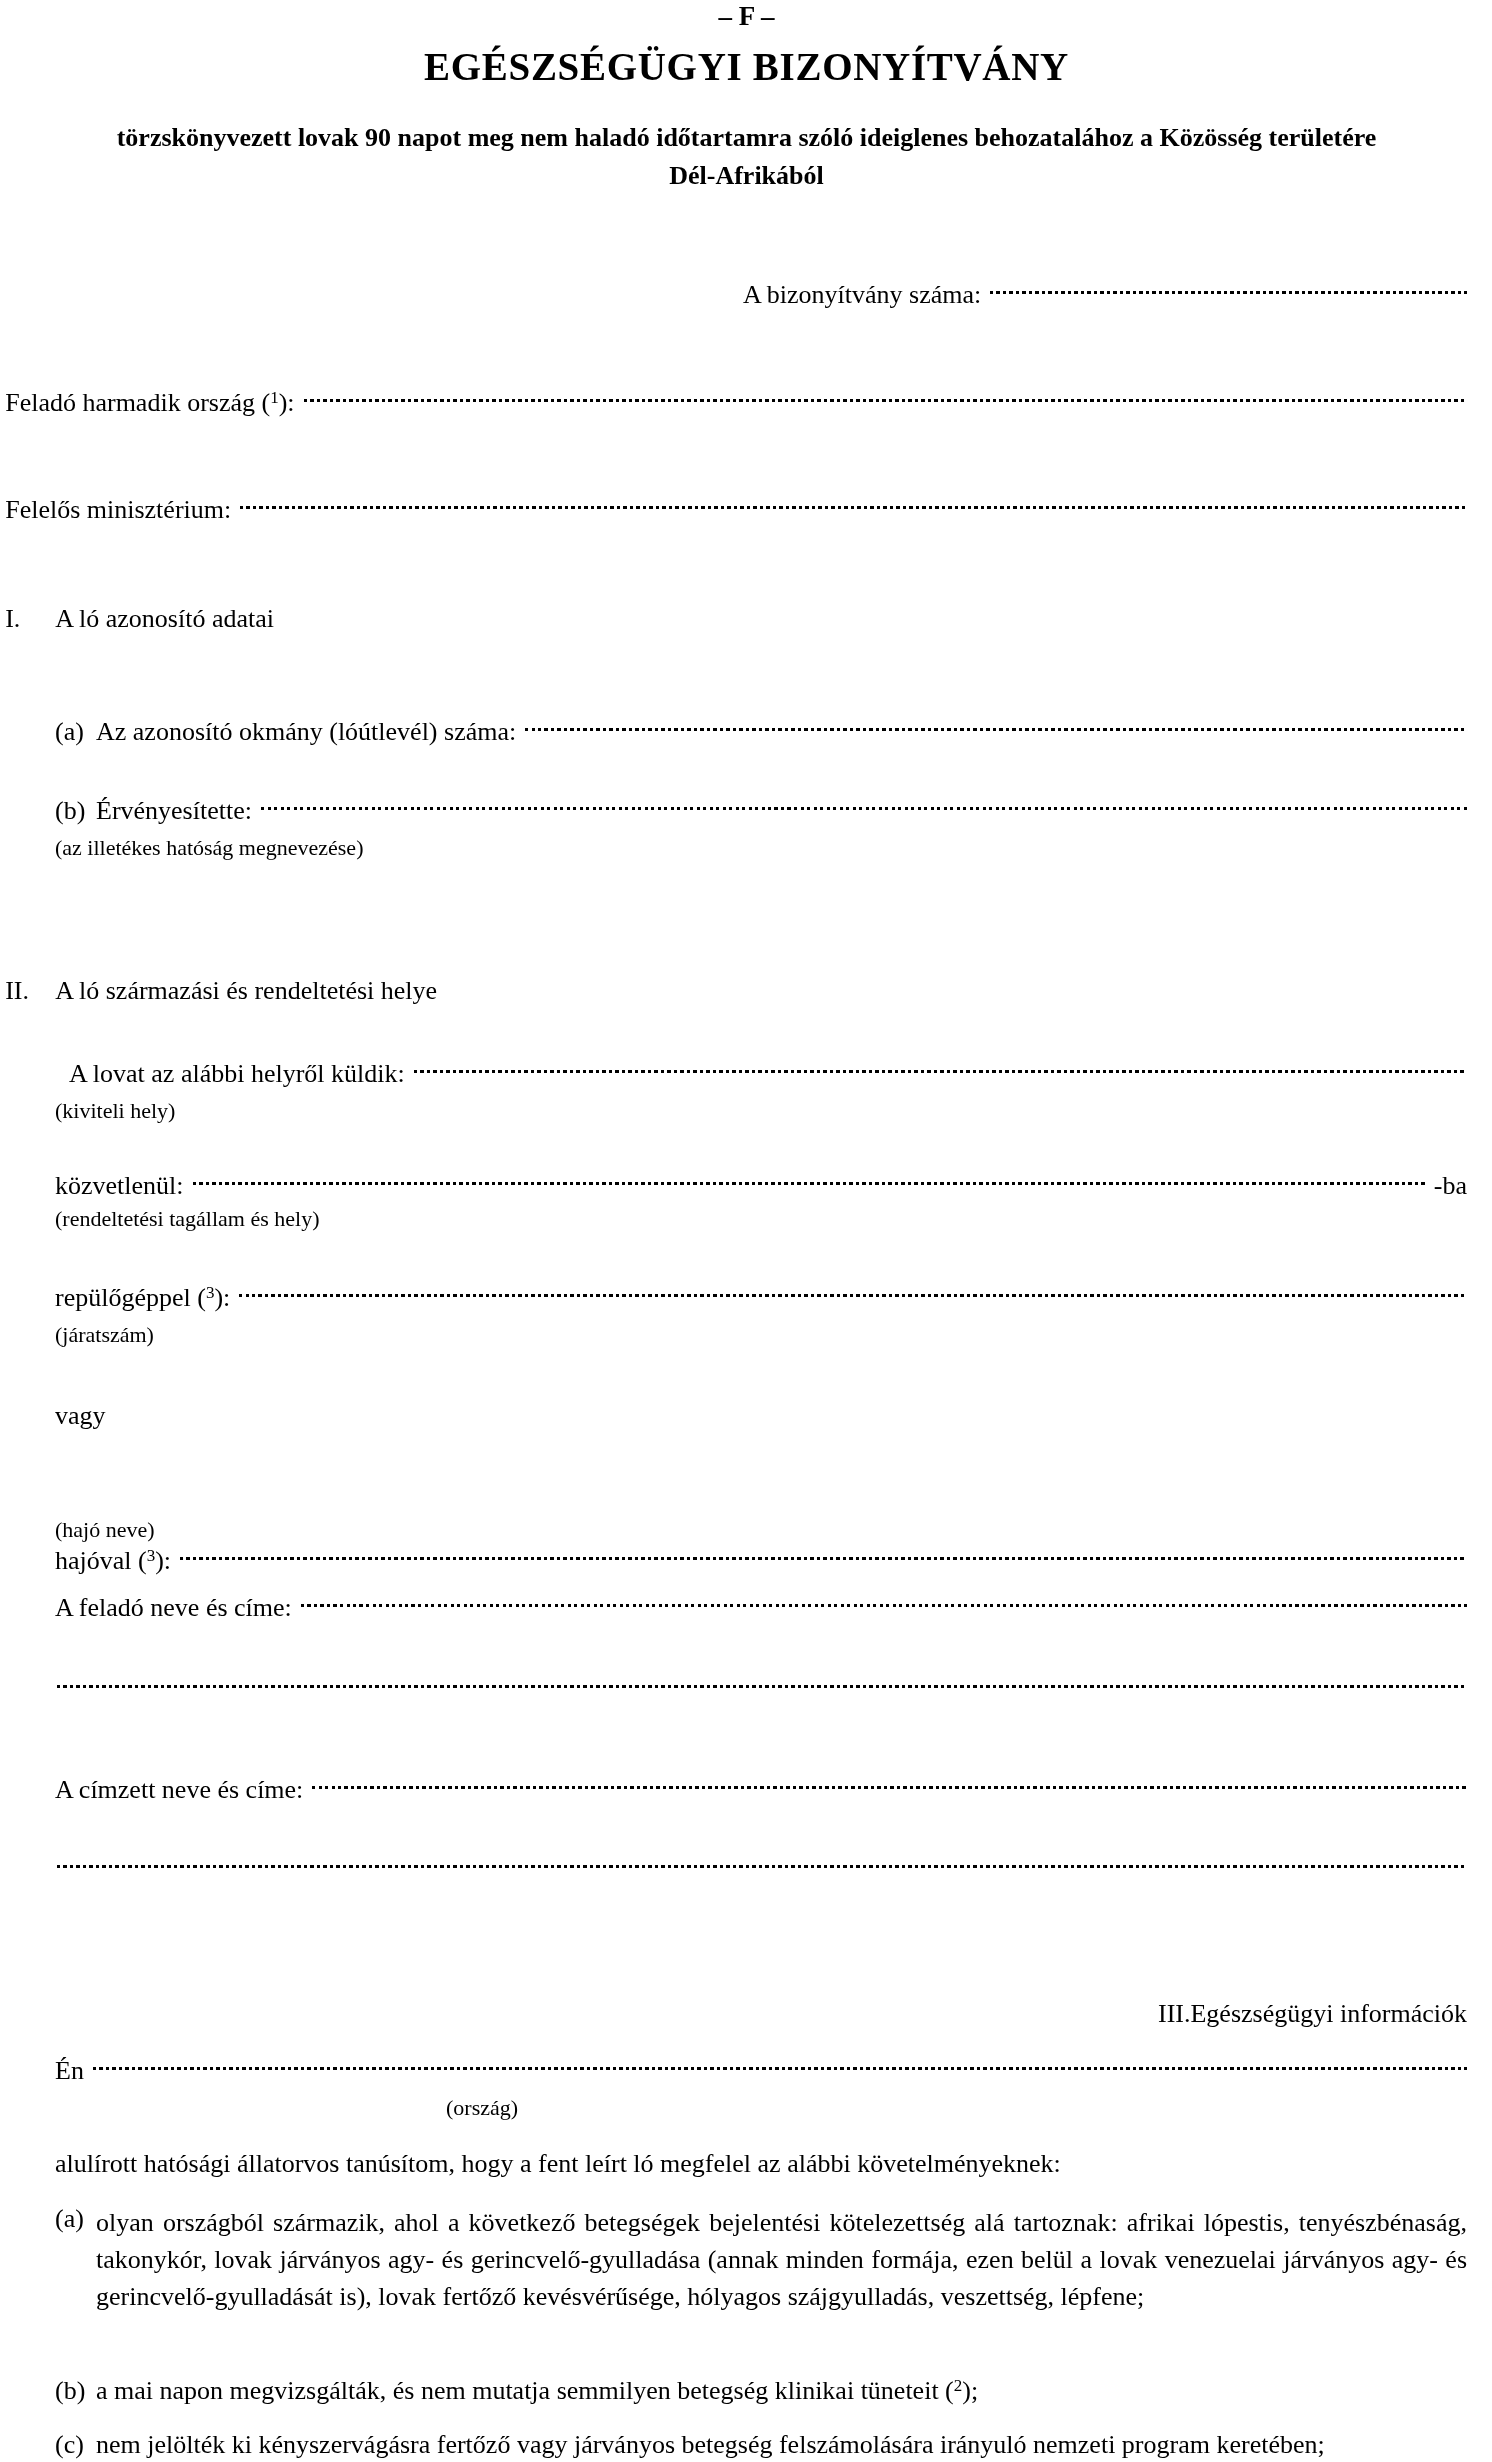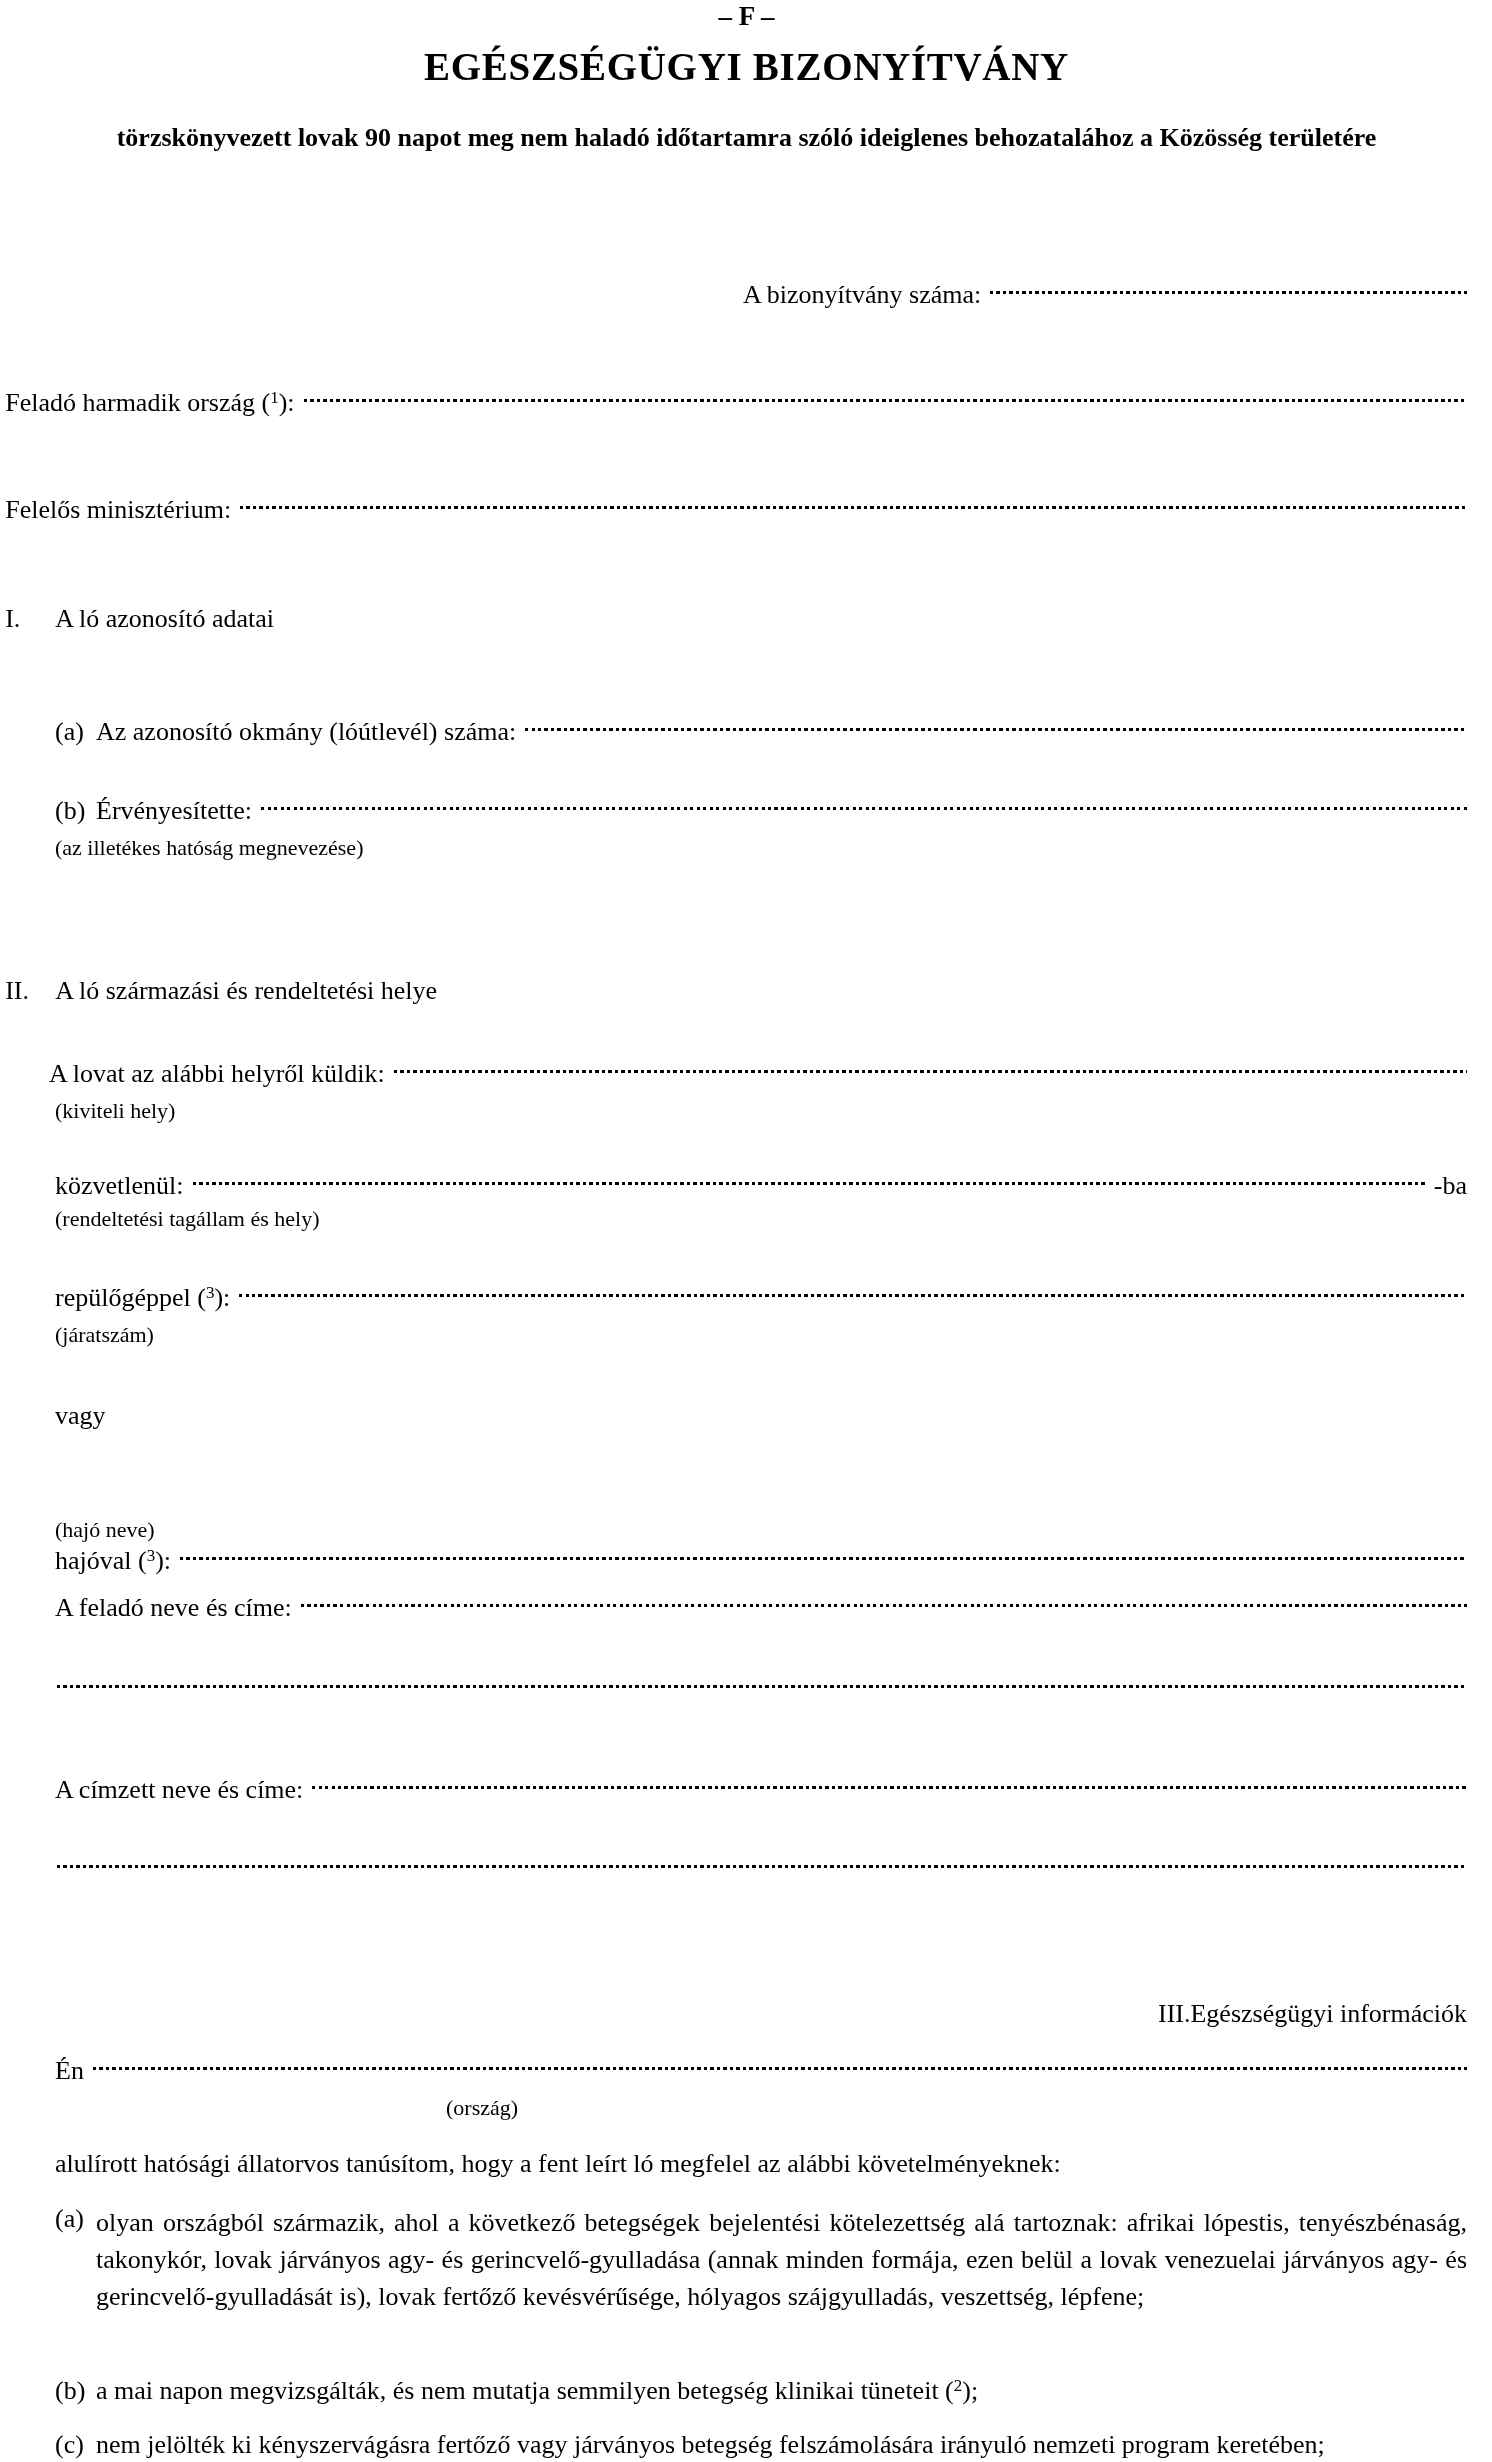--- a/index.html
+++ b/index.html
@@ -35,20 +35,21 @@
 </style>
 </head>
 <body>
 
 <div>
 
   <div class="center bold mark">– F –</div>
   <div class="center bold title">EGÉSZSÉGÜGYI BIZONYÍTVÁNY</div>
   <div class="center bold subtitle">
     <div>törzskönyvezett lovak 90 napot meg nem haladó időtartamra szóló ideiglenes behozatalához a Közösség területére</div>
+    <div>Dél-Afrikából</div>
   </div>
 
   <div class="row" style="top:280px;left:743px;">
     <span class="lbl">A bizonyítvány száma:</span>
     <span class="dots"></span>
   </div>
 
   <div class="row" style="top:388px;left:5.2px;">
     <span class="lbl"><span>Feladó harmadik ország (</span><sup>1</sup><span>):</span></span>
     <span class="dots"></span>
@@ -73,21 +74,21 @@
     <span class="marker">(b)</span>
     <span class="lbl">Érvényesítette:</span>
     <span class="dots"></span>
   </div>
   <div class="caption" style="top:833px;">(az illetékes hatóság megnevezése)</div>
 
   <div class="heading" style="top:976px;">
     <span class="num">II.</span><span>A ló származási és rendeltetési helye</span>
   </div>
 
-  <div class="row" style="top:1059px;left:49px;">
+  <div class="row" style="top:1059px;left:69px;">
     <span class="lbl">A lovat az alábbi helyről küldik:</span>
     <span class="dots"></span>
   </div>
   <div class="caption" style="top:1096px;">(kiviteli hely)</div>
 
   <div class="row" style="top:1171px;left:55px;">
     <span class="lbl">közvetlenül:</span>
     <span class="dots"></span>
     <span class="suffix">-ba</span>
   </div>

